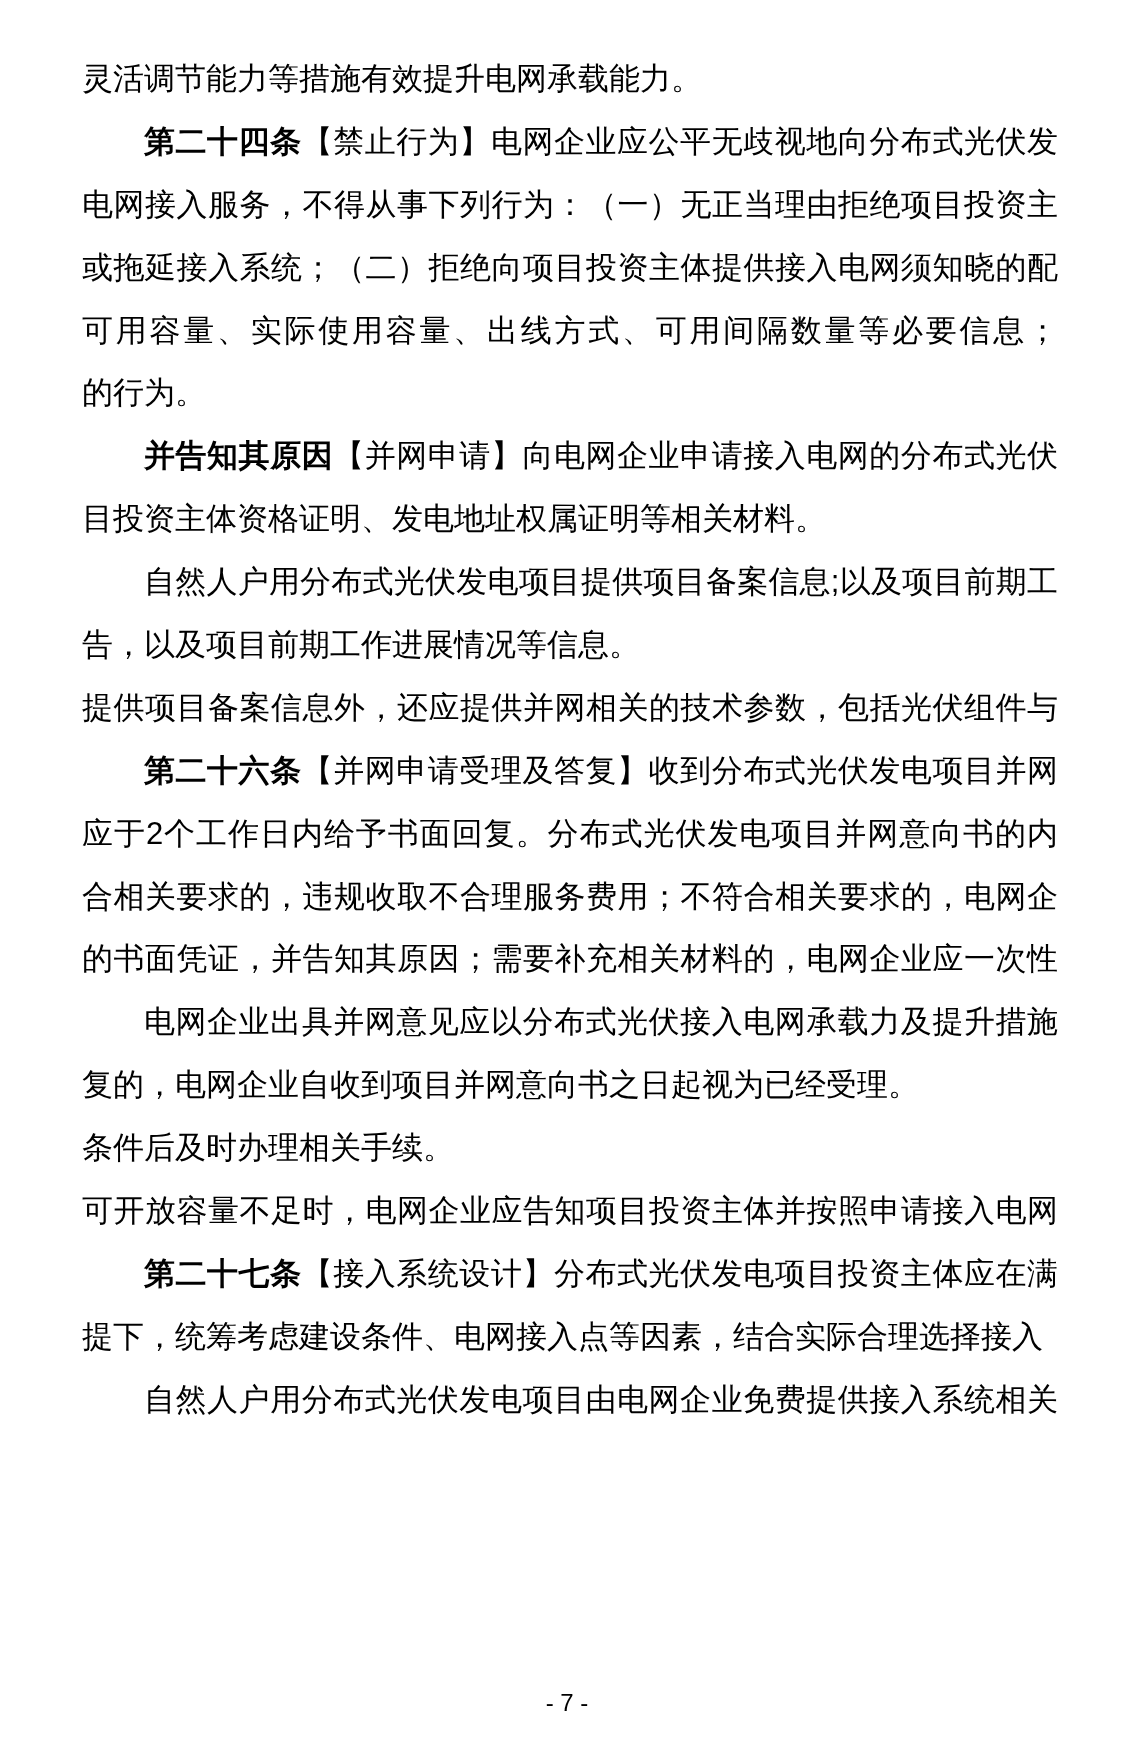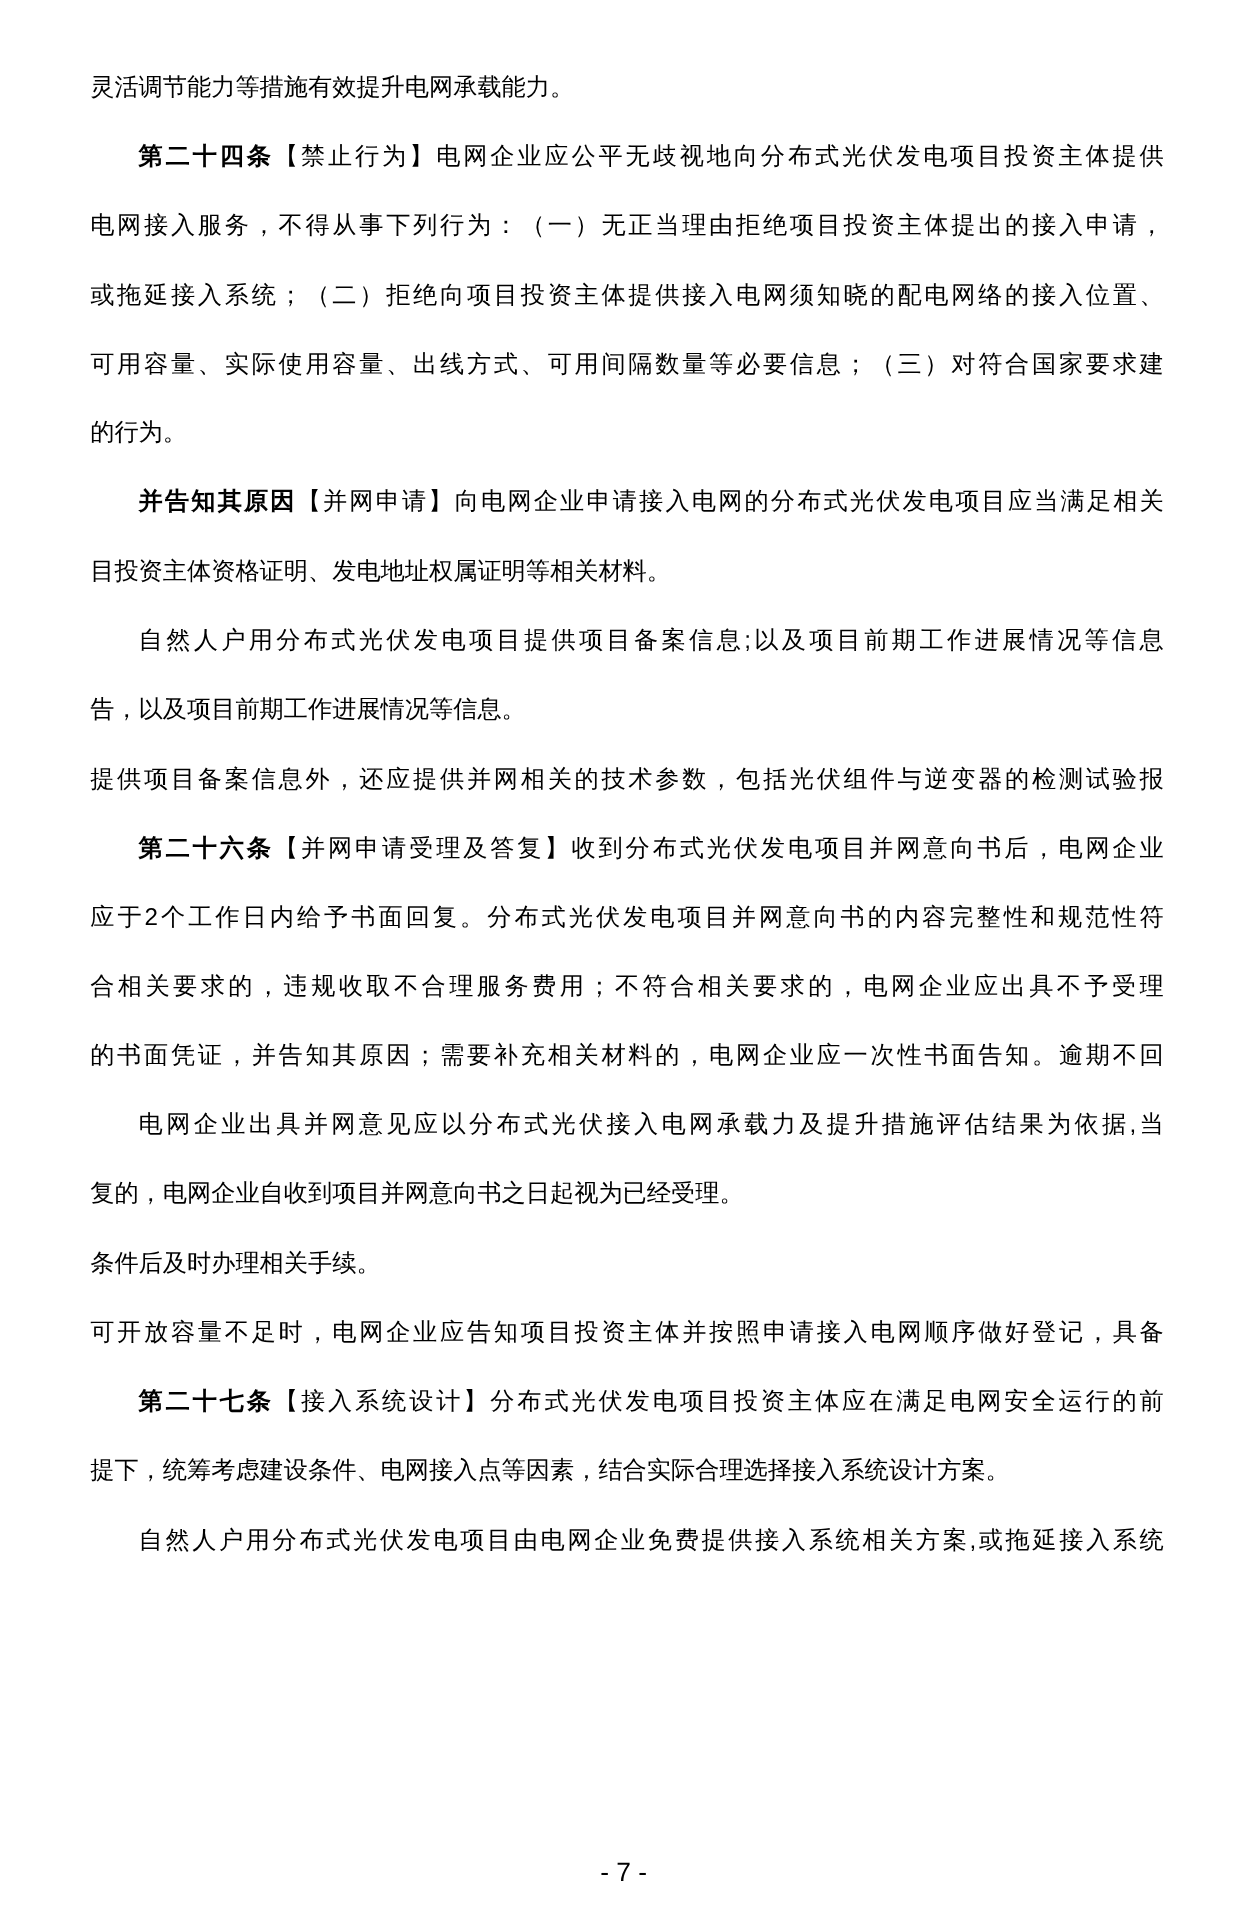--- a/index.html
+++ b/index.html
@@ -16,21 +16,21 @@
     font-family: "Liberation Sans", "DejaVu Sans", sans-serif;
     color: #000000;
   }
   .content {
     position: absolute;
     left: 82px;
     top: 48px;
     width: 976px;
   }
   .line {
-    font-size: 22px;
+    font-size: 31px;
     line-height: 62.9px;
     height: 62.9px;
     white-space: normal;
     overflow: hidden;
     letter-spacing: 0;
     text-align: left;
     color: #000000;
   }
   .line.justify {
     text-align: justify;

